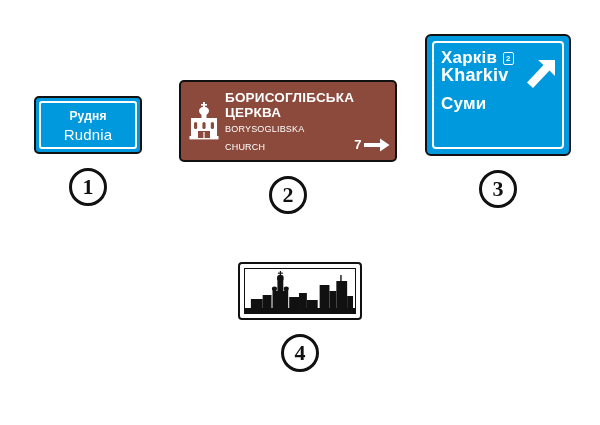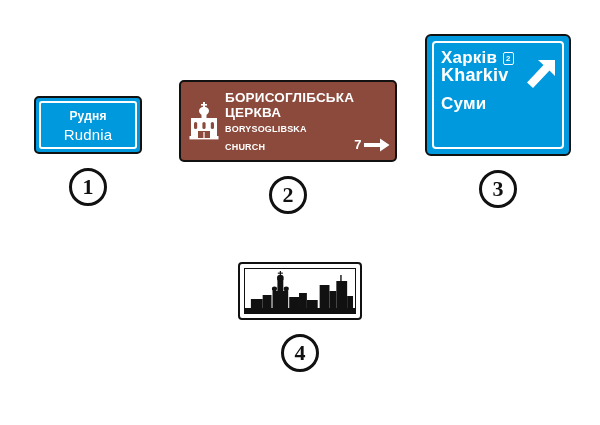--- a/index.html
+++ b/index.html
@@ -103,21 +103,21 @@
     line-height: 1;
   }
   .sign2 .cyr {
     font-size: 13.5px;
     font-weight: bold;
     letter-spacing: .2px;
     line-height: 15px;
   }
   .sign2 .lat {
     font-size: 9px;
-    font-weight: bold;
+    font-weight: normal;
     letter-spacing: .2px;
     line-height: 10.5px;
     margin-top: 4px;
   }
   .sign2 .distcol {
     flex: 0 0 auto;
     display: flex;
     align-items: center;
     align-self: flex-end;
     margin-bottom: 4px;

